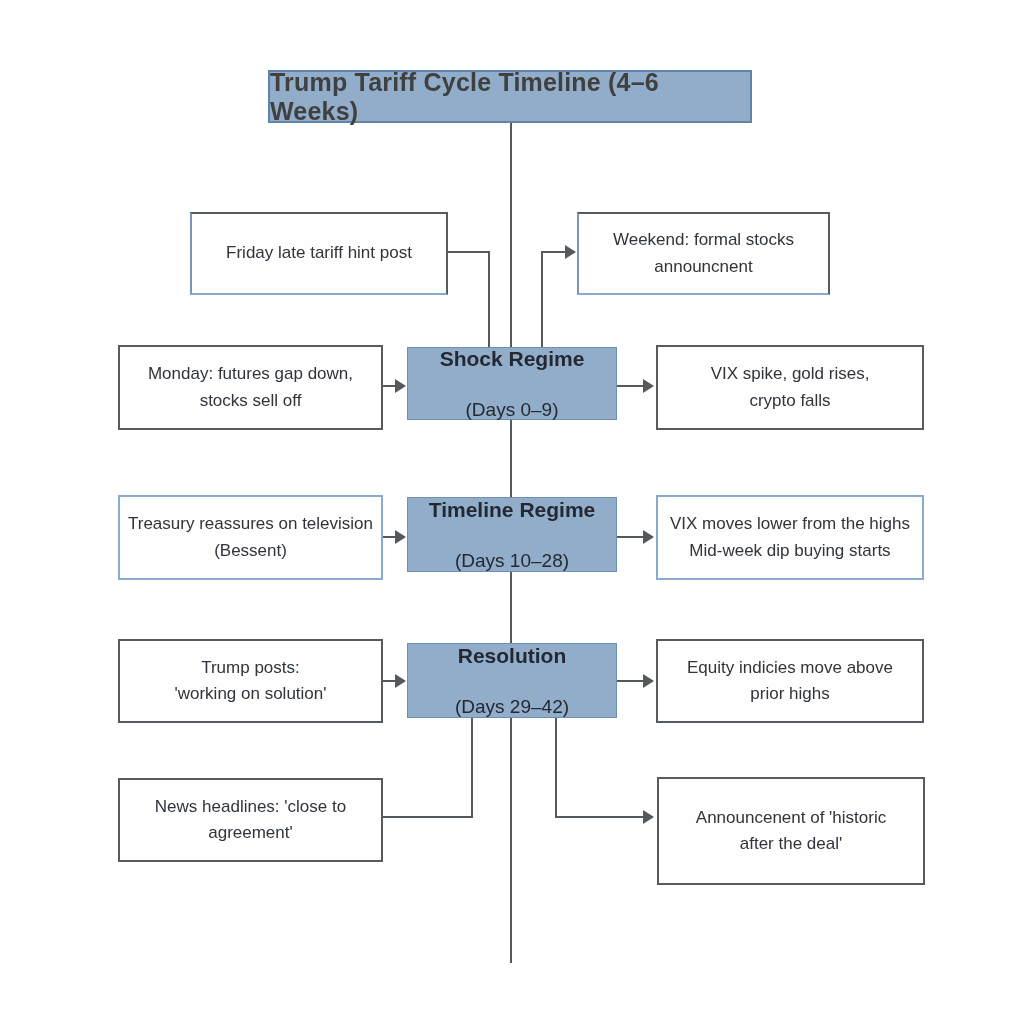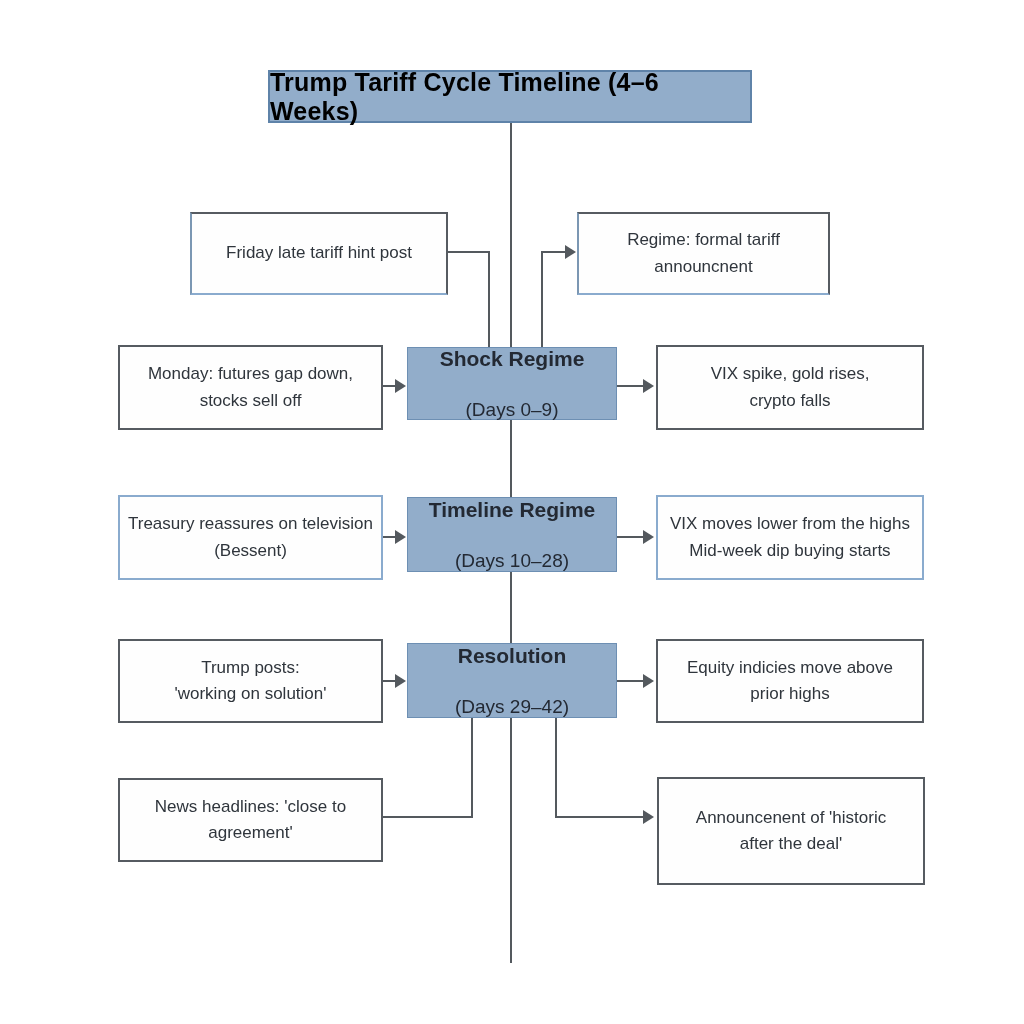--- a/index.html
+++ b/index.html
@@ -13,21 +13,21 @@
   }
 
   
   .title-box {
     position: absolute;
     left: 268px; top: 70px; width: 484px; height: 53px;
     background: #92adca;
     border: 2px solid #5f83a9;
     box-sizing: border-box;
     display: flex; align-items: center; justify-content: center;
-    font-size: 25px; font-weight: bold; color: #000000;
+    font-size: 25px; font-weight: bold; color: #404040;
     letter-spacing: 0.2px;
   }
 
   
   .stage {
     position: absolute;
     background: #92adca;
     border: 1.5px solid #6d8fb3;
     box-sizing: border-box;
     display: flex; flex-direction: column;
@@ -96,21 +96,21 @@
 
   <div class="vline" style="left:471px; top:718px; height:100px"></div>
   <div class="hline" style="left:383px; top:816px; width:90px"></div>
   <div class="vline" style="left:555px; top:718px; height:100px"></div>
   <div class="hline" style="left:555px; top:816px; width:90px"></div>
   <div class="arr-r" style="left:643px; top:810px"></div>
 
   <div class="title-box">Trump Tariff Cycle Timeline (4–6 Weeks)</div>
 
   <div class="box b-mixed" style="left:190px; top:212px; width:258px; height:83px">Friday late tariff hint post</div>
-  <div class="box b-mixed" style="left:577px; top:212px; width:253px; height:83px">Regime: formal tariff
+  <div class="box b-mixed" style="left:577px; top:212px; width:253px; height:83px">Weekend: formal stocks
 announcnent</div>
 
   <div class="box" style="left:118px; top:345px; width:265px; height:85px">Monday: futures gap down,
 stocks sell off</div>
   <div class="stage" style="left:407px; top:347px; width:210px; height:73px">
     <div class="name">Shock Regime</div>
     <div class="days">(Days 0–9)</div>
   </div>
   <div class="box" style="left:656px; top:345px; width:268px; height:85px">VIX spike, gold rises,
 crypto falls</div>

